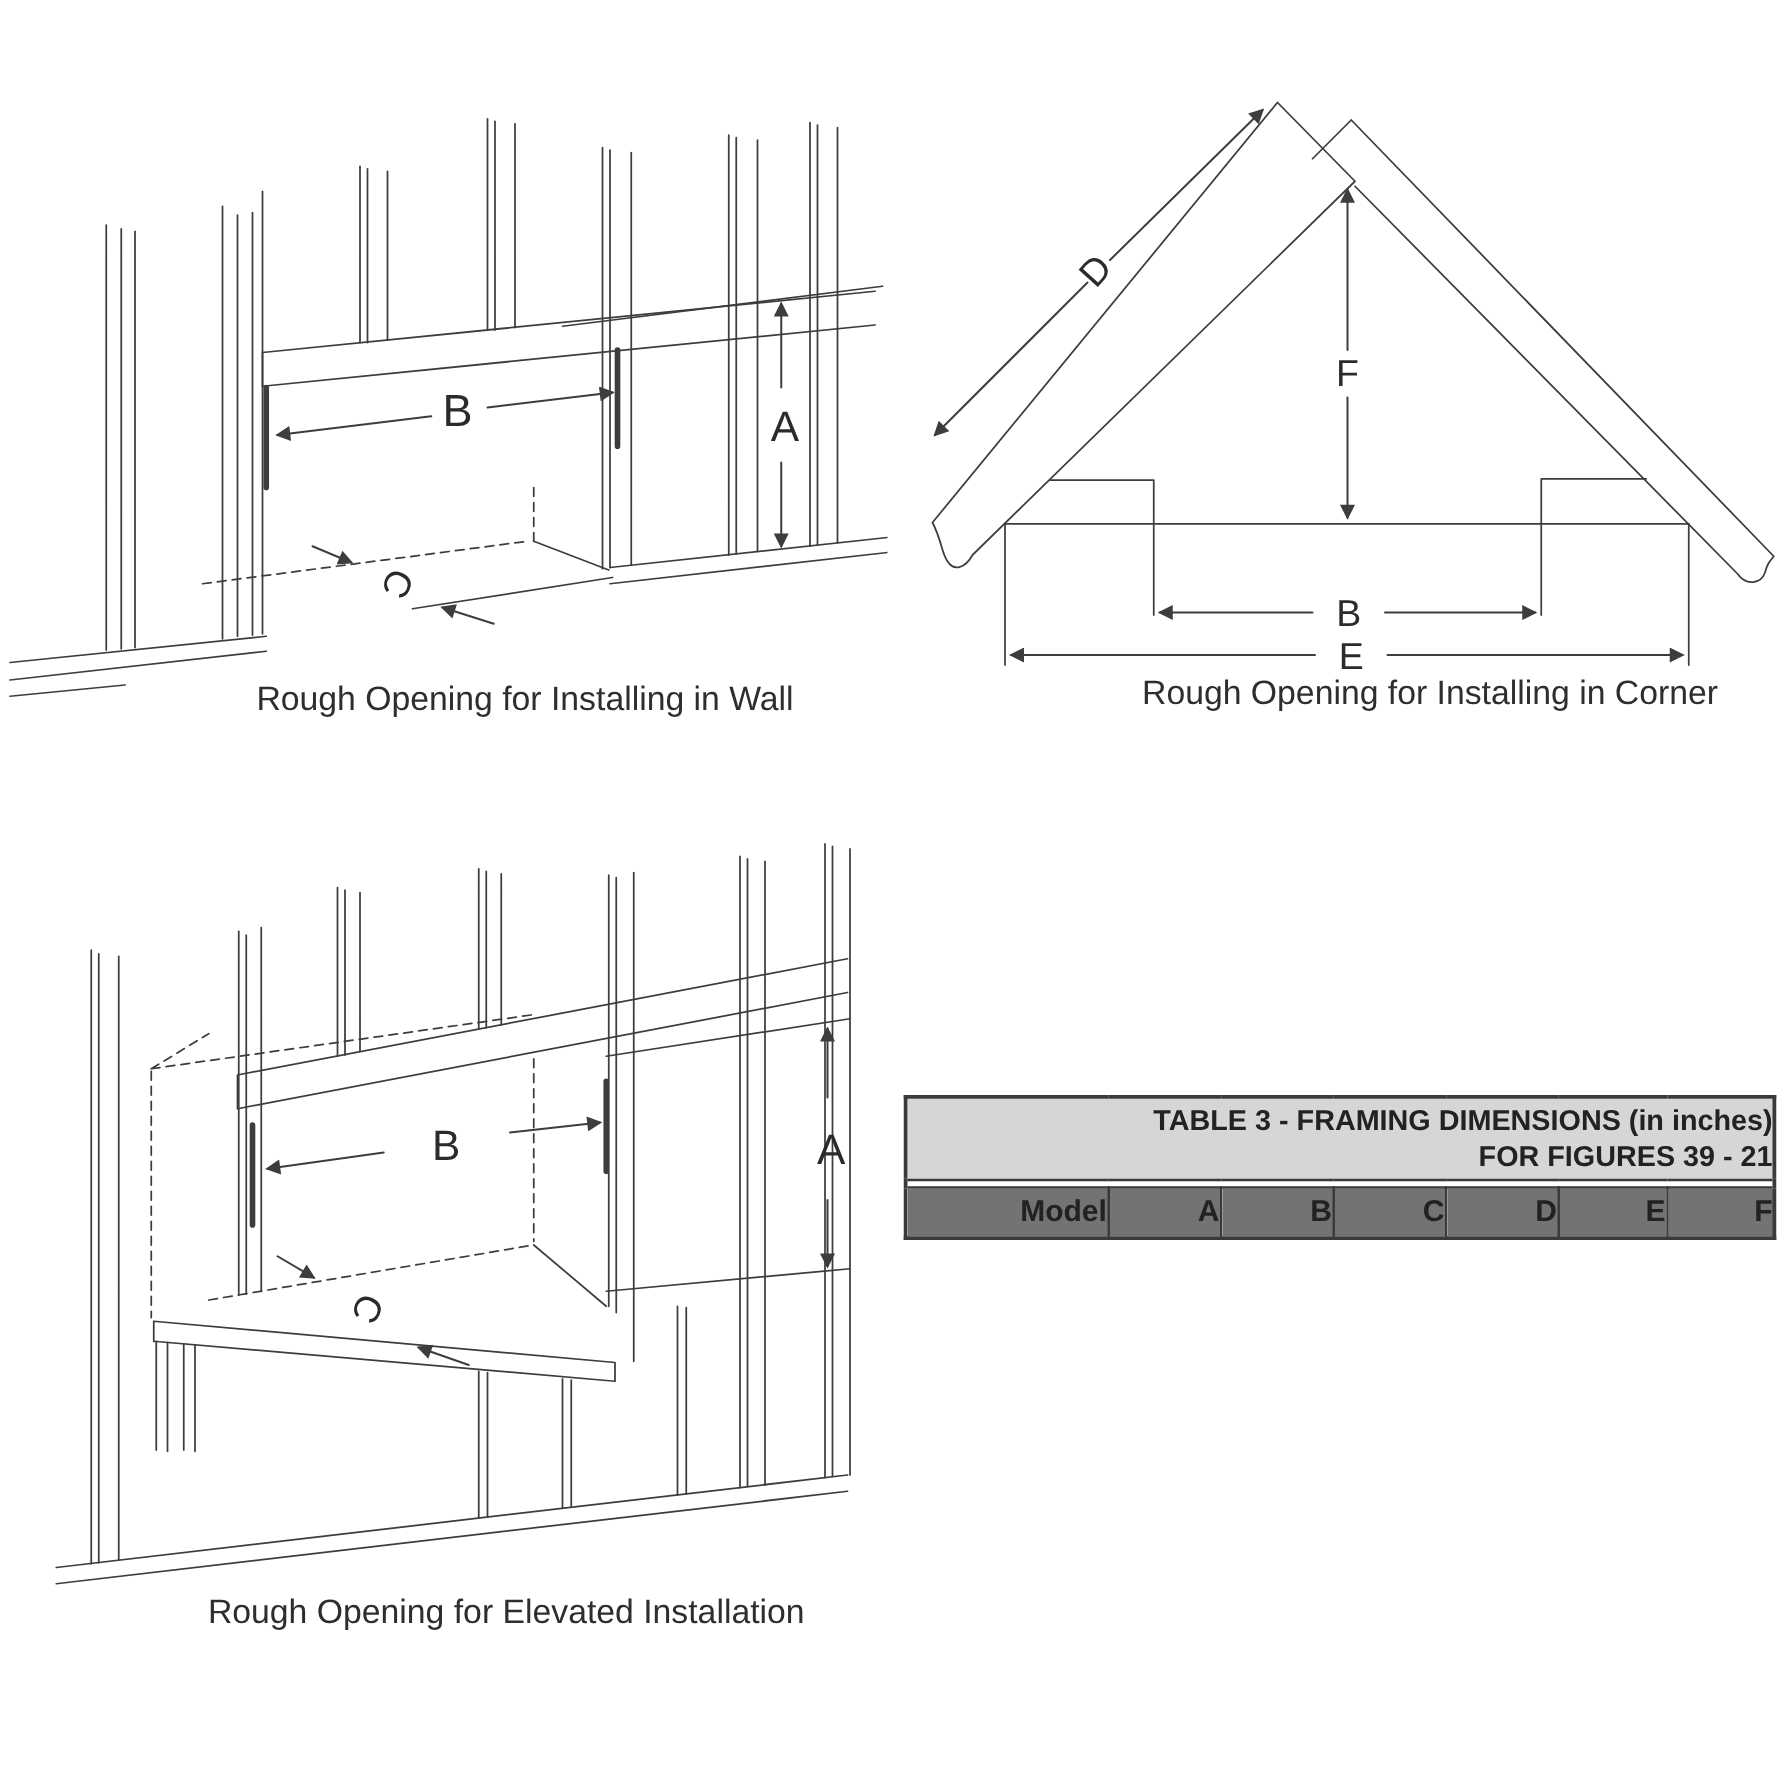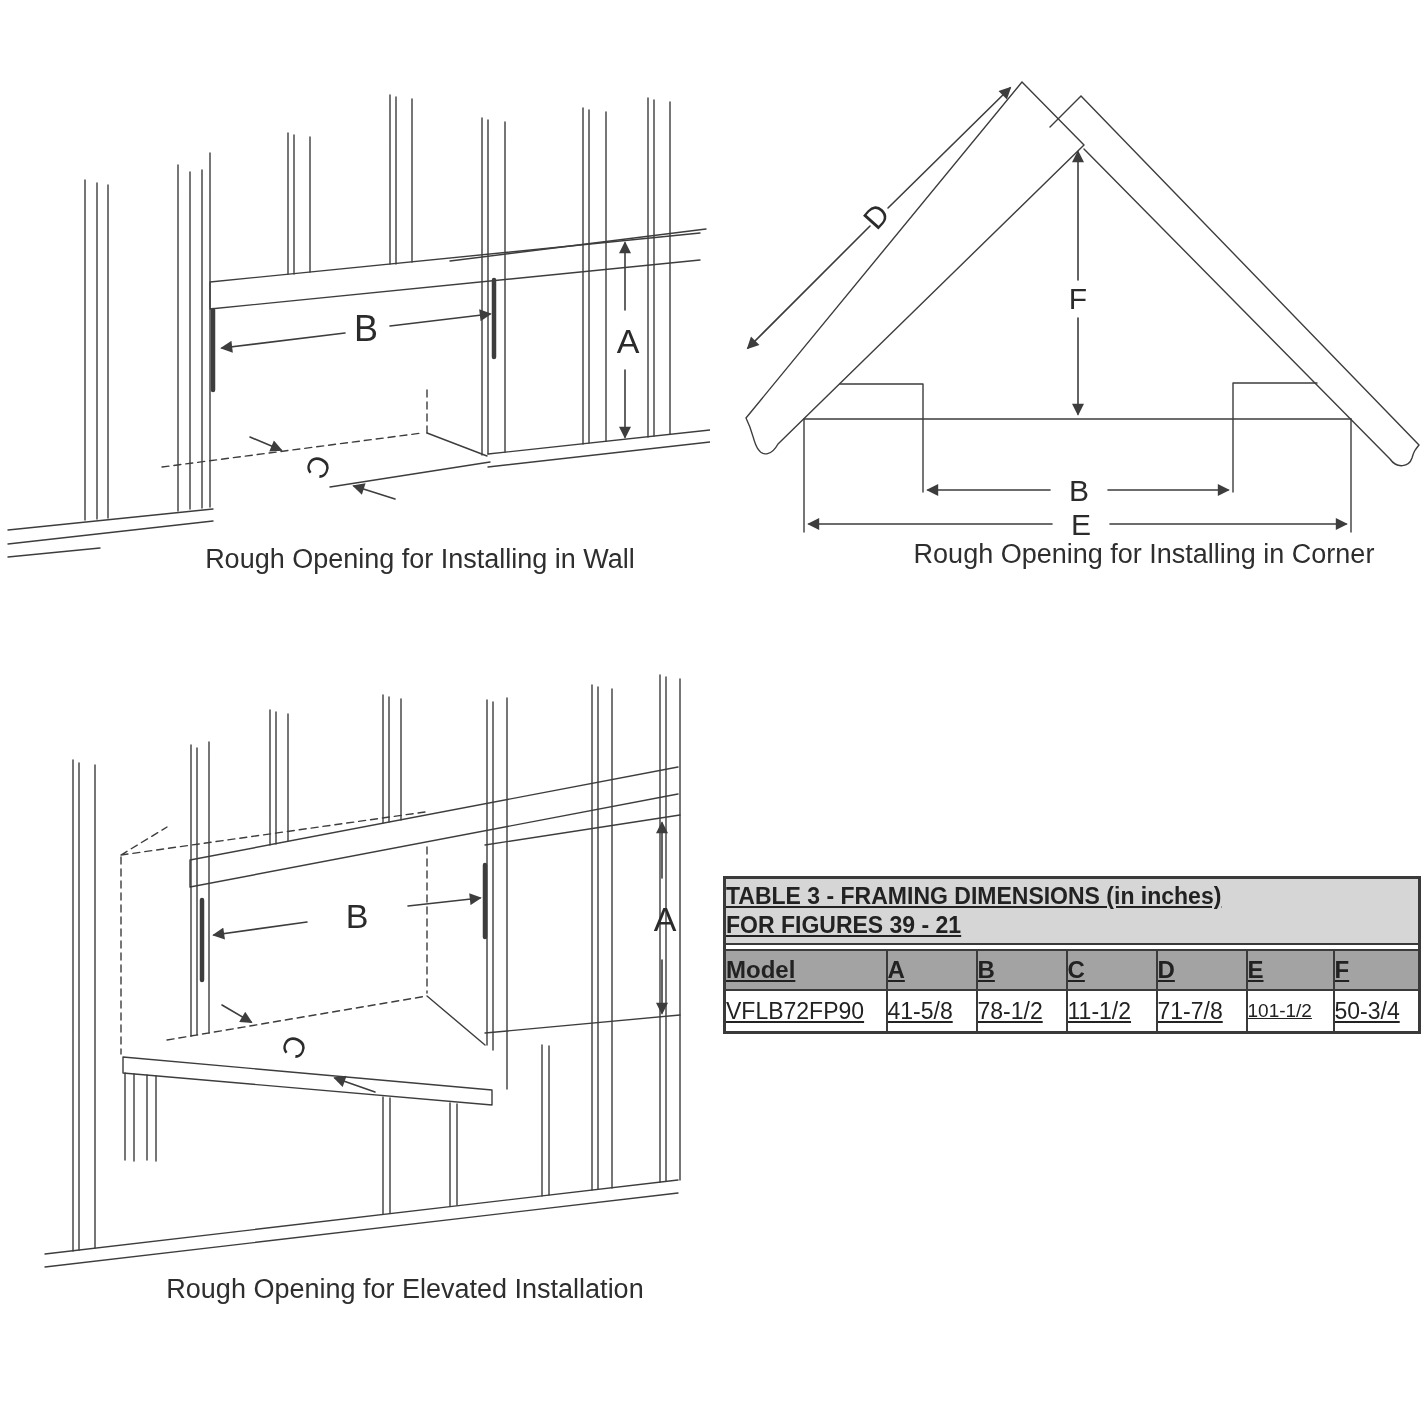--- a/index.html
+++ b/index.html
@@ -9,26 +9,26 @@
   .cap{font-size:27px;fill:#2e2e2e;}
   .dim{font-size:34px;}
   .dim-sm{font-size:30px;}
   .lines path, .lines line{stroke:#3d3d3d;stroke-width:1.4;fill:none;stroke-linecap:round;}
   .lines path.bar{stroke-width:4.5;}
   .lines path.dash{stroke-dasharray:7 5;}
   .lines path.dimln{stroke-width:1.6;}
   
   table.framing{border-collapse:collapse;table-layout:fixed;width:695px;background:#fff;
     border:3px solid #3a3a3a;}
-  table.framing td,table.framing th{border:2px solid #3a3a3a;text-align:left;vertical-align:middle;
-    padding:0;overflow:hidden;white-space:nowrap;text-decoration:underline;}
+  table.framing td,table.framing th{border:2px solid #3a3a3a;text-align:right;vertical-align:middle;
+    padding:0;overflow:hidden;white-space:nowrap;}
   table.framing .title-cell{background:#d6d6d6;font-weight:bold;font-size:23px;height:64px;line-height:29px;}
   table.framing tr.seam td{border-top:none;border-bottom:none;height:4px;background:#fff;
     border-left:3px solid #3a3a3a;border-right:3px solid #3a3a3a;}
-  table.framing th{background:#a3a3a3;font-weight:bold;font-size:24px;height:38px;}
+  table.framing th{background:#737373;font-weight:bold;font-size:24px;height:38px;}
   table.framing td.val{font-size:23px;height:40px;}
   table.framing td.small-num{font-size:19px;}
 </style>
 </head>
 <body>
 
 <svg class="abs" style="left:0;top:30px" width="710" height="560" viewBox="0 0 710 560">
   <defs>
     <marker id="ah1" viewBox="0 0 10 10" refX="8.5" refY="5" markerWidth="9" markerHeight="7.5" orient="auto-start-reverse">
       <path d="M0,0 L10,5 L0,10 z" fill="#3d3d3d"></path>
@@ -188,24 +188,15 @@
         </tr>
       <tr>
         <th>Model</th>
         <th>A</th>
         <th>B</th>
         <th>C</th>
         <th>D</th>
         <th>E</th>
         <th>F</th>
       </tr>
-      <tr>
-        <td class="val">VFLB72FP90</td>
-        <td class="val">41-5/8</td>
-        <td class="val">78-1/2</td>
-        <td class="val">11-1/2</td>
-        <td class="val">71-7/8</td>
-        <td class="val small-num">101-1/2</td>
-        <td class="val">50-3/4</td>
-      </tr>
     </tbody>
   </table>
 </div>
 
 </body></html>

